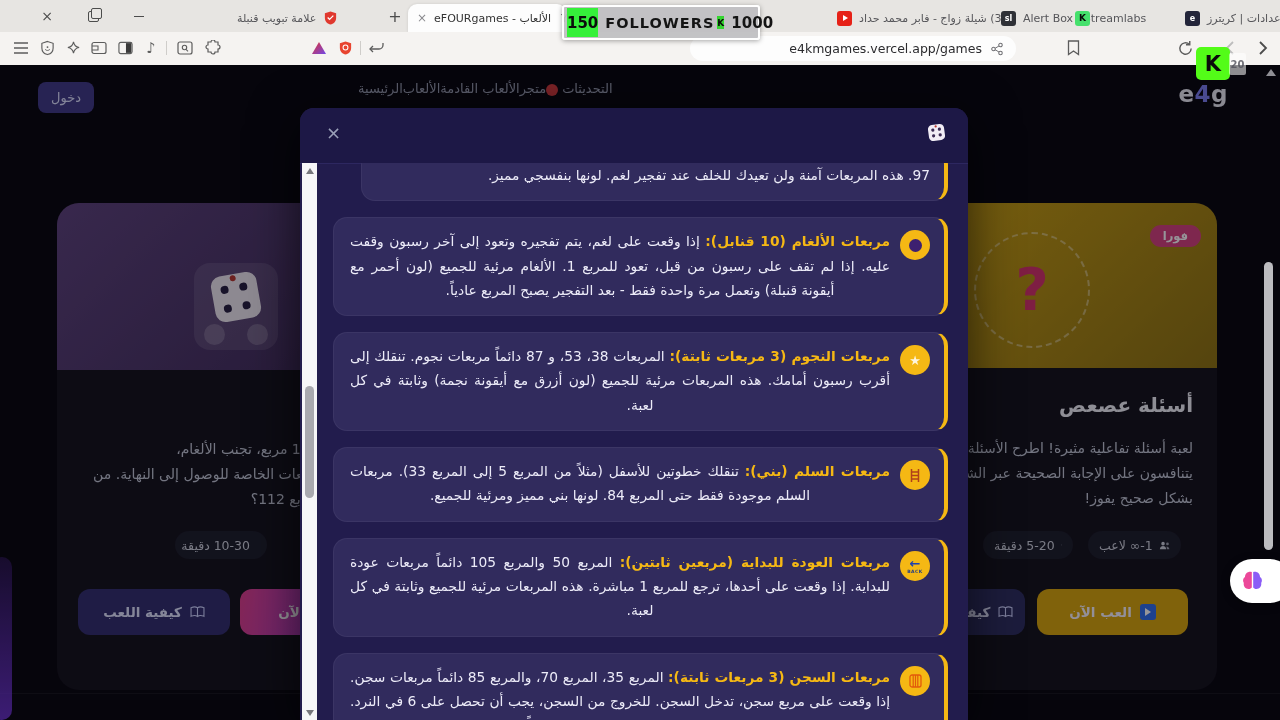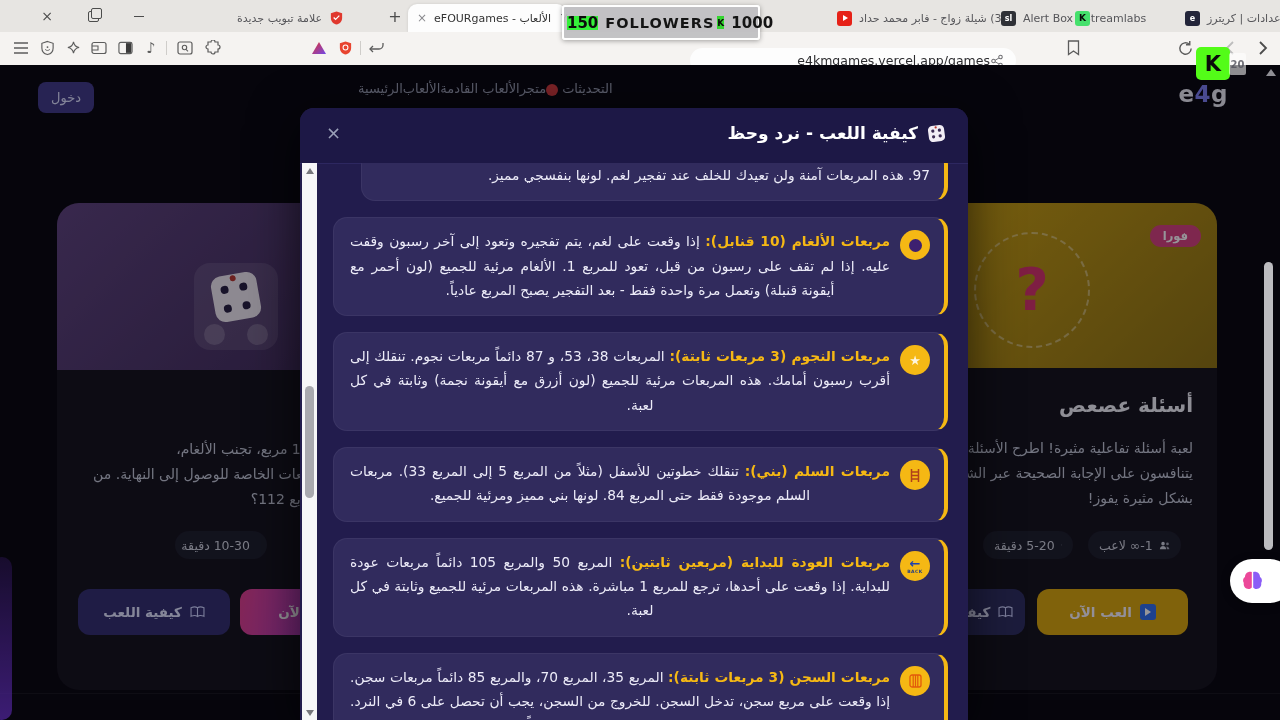--- a/index.html
+++ b/index.html
@@ -11,21 +11,21 @@
   .wc-sq{width:9px;height:9px;border:1.3px solid #4c4c4c;border-radius:2px;position:relative;}
   .wc-sq:after{content:"";position:absolute;left:2px;top:-4px;width:9px;height:9px;border:1.3px solid #4c4c4c;border-radius:2px;background:#e7e5e2;}
   .wc-min{width:10px;height:0;border-top:1.6px solid #4c4c4c;}
   .tab{position:absolute;top:4px;height:28px;display:flex;align-items:center;gap:7px;padding:0 9px;color:#56565a;font-size:11px;white-space:nowrap;overflow:hidden;}
   .tab.active{background:#fdfdfd;border-radius:9px 9px 0 0;color:#333;box-shadow:0 0 3px rgba(0,0,0,.12);}
   .favsq{width:15px;height:15px;border-radius:3px;display:flex;align-items:center;justify-content:center;flex:0 0 auto;font-weight:bold;}
   .toolbar{position:absolute;top:32px;left:0;width:1280px;height:33px;background:#f5f3f1;border-bottom:1px solid #dddbd8;}
   .tbi{position:absolute;top:39px;width:18px;height:18px;display:flex;align-items:center;justify-content:center;color:#5c5c5c;}
   .tbsep{position:absolute;top:41px;width:0;height:14px;border-left:1px solid #cfcdca;}
   .addr{position:absolute;left:690px;top:36px;width:326px;height:25px;background:#fdfdfd;border-radius:13px;
-        display:flex;align-items:center;justify-content:flex-end;padding:0 12px;box-sizing:border-box;margin-top:12px;}
+        display:flex;align-items:center;justify-content:flex-end;gap:8px;padding:0 12px;box-sizing:border-box;}
   .addr .url{font-size:12.5px;color:#2b2b2e;direction:ltr;}
   
   .site{position:absolute;top:65px;left:0;width:1280px;height:655px;background:#08070d;overflow:hidden;}
   .logo{position:absolute;right:52px;top:16px;font-size:23px;font-weight:bold;color:#e8eaf2;letter-spacing:.5px;}
   .logo .l4{color:#7b7ef0;}
   .mainnav{position:absolute;left:358px;top:16px;width:436px;display:flex;flex-direction:row-reverse;color:#9aa0b2;font-size:13px;direction:rtl;}
   .mainnav span{cursor:default;}
   .navbadge{display:inline-block;width:12px;height:12px;border-radius:50%;background:#d23b3b;vertical-align:middle;margin-right:4px;}
   .loginbtn{position:absolute;left:38px;top:17px;width:56px;height:31px;background:#413b87;border-radius:8px;color:#dfe3ff;
             font-size:13px;display:flex;align-items:center;justify-content:center;}
@@ -81,21 +81,21 @@
   .backarrow{color:#1e40af;font-size:13px;font-weight:bold;}
   .backword{color:#1e3a8a;font-size:4.5px;font-weight:bold;letter-spacing:.5px;}
   .mscroll{position:absolute;left:2px;top:55px;bottom:0;width:15px;background:#f6f6f8;}
   .mthumb{position:absolute;left:3px;top:223px;width:9px;height:112px;background:#a9a9af;border-radius:5px;}
   .tri-up{width:0;height:0;border-left:4px solid transparent;border-right:4px solid transparent;border-bottom:6px solid #77777d;margin:5px auto 0;}
   .tri-dn{width:0;height:0;border-left:4px solid transparent;border-right:4px solid transparent;border-top:6px solid #77777d;position:absolute;bottom:4px;left:3.5px;}
   
   .streambox{position:absolute;left:562px;top:5px;width:198px;height:35px;background:rgba(190,190,194,.93);
              border:2px solid #fff;border-radius:3px;box-shadow:0 1px 5px rgba(0,0,0,.35);
              display:flex;align-items:center;gap:7px;padding:0 3px;box-sizing:border-box;direction:ltr;}
-  .greenbox{width:41px;height:14px;background:#35f03a;display:flex;align-items:center;justify-content:center;
+  .greenbox{width:41px;height:29px;background:#35f03a;display:flex;align-items:center;justify-content:center;
             color:#0c0c0c;font-size:15px;font-weight:bold;}
   .folw{color:#141414;font-size:14.5px;font-weight:bold;letter-spacing:1px;}
   .kickmini{width:13px;height:13px;background:#35d531;display:flex;align-items:center;justify-content:center;
             color:#0a0a0a;font-size:9px;font-weight:bold;margin-left:-4px;}
   .totw{color:#141414;font-size:15px;font-weight:bold;}
   .kickbadge{position:absolute;left:1196px;top:47px;width:34px;height:33px;background:#53fc18;border-radius:5px;
              display:flex;align-items:center;justify-content:center;color:#0b0b0b;font-size:21px;font-weight:900;}
   .kickghost{position:absolute;left:1229px;top:53px;width:17px;height:22px;background:rgba(255,255,255,.55);border-radius:2px;
              display:flex;align-items:center;justify-content:center;color:rgba(80,80,90,.8);font-size:10px;font-weight:bold;}
 </style>
@@ -107,21 +107,21 @@
   <div class="tabstrip">
     <div class="wcbtn" style="left:38px;">×</div>
     <div class="wcbtn" style="left:84px;">
         <span class="wc-sq"></span>
       </div>
     <div class="wcbtn" style="left:130px;">
         <span class="wc-min"></span>
       </div>
 
     <div class="tab" style="left:228px;max-width:132px;">
-      <span>علامة تبويب جديدة</span>
+      <span>علامة تبويب قنبلة</span>
       <svg width="15" height="16" viewBox="0 0 16 16">
           <path d="M8 1l6 2v5c0 4-3 6.3-6 7-3-.7-6-3-6-7V3z" fill="#e0382e"></path>
           <path d="M5 7.5l2 2 4-4" stroke="#fff" stroke-width="1.4" fill="none"></path>
         </svg>
     </div>
 
     <div class="wcbtn" style="left:386px;font-size:16px;">+</div>
 
     <div class="tab active" style="left:408px;width:140px;">
       <span style="color:#8a8a8e;font-size:12px;">×</span>
@@ -318,21 +318,21 @@
       <div class="chead cheadR">
         <div class="dashcirc">
           <span class="qmark">?</span>
         </div>
         <span class="newbadge">فورا</span>
       </div>
       <div class="ctitle">أسئلة عصعص</div>
       <div class="cdesc" style="right:24px;top:233px;width:294px;">
         <div>لعبة أسئلة تفاعلية مثيرة! اطرح الأسئلة و</div>
         <div>يتنافسون على الإجابة الصحيحة عبر الشات</div>
-        <div>بشكل مثيرة يفوز!</div>
+        <div>بشكل صحيح يفوز!</div>
       </div>
       <div class="chip" style="left:106px;width:90px;">
         <svg width="12" height="12" viewBox="0 0 12 12">
             <circle cx="6" cy="6.7" r="4.6" fill="none" stroke="#ced2dc" stroke-width="1.1"></circle>
             <path d="M6 4.5v2.4l1.7 1" stroke="#ced2dc" stroke-width="1" fill="none"></path>
             <path d="M4.5 1h3" stroke="#ced2dc" stroke-width="1.1"></path>
           </svg>
         <span>5-20 دقيقة</span>
       </div>
       <div class="chip" style="left:211px;width:93px;">
@@ -379,21 +379,20 @@
     <div class="mhead">
       <div class="mtitle">
         <svg width="19" height="19" viewBox="0 0 20 20" style="transform:rotate(-8deg);">
           <rect x="1.5" y="1.5" width="17" height="17" rx="4.5" fill="#f1edf5"></rect>
           <circle cx="6.5" cy="7" r="1.7" fill="#3a2a52"></circle>
             <circle cx="13.5" cy="13" r="1.7" fill="#3a2a52"></circle>
           <circle cx="13.5" cy="7" r="1.7" fill="#3a2a52"></circle>
             <circle cx="6.5" cy="13" r="1.7" fill="#3a2a52"></circle>
           <circle cx="10" cy="3.5" r="1.2" fill="#b8372f"></circle>
         </svg>
-        <span>كيفية اللعب - نرد وحظ</span>
       </div>
       <span class="mclose">×</span>
     </div>
 
     <div class="mbody">
       <div class="rcard partial">
         <span>97. هذه المربعات آمنة ولن تعيدك للخلف عند تفجير لغم. لونها بنفسجي مميز.</span>
       </div>
 
       <div class="rcard">

